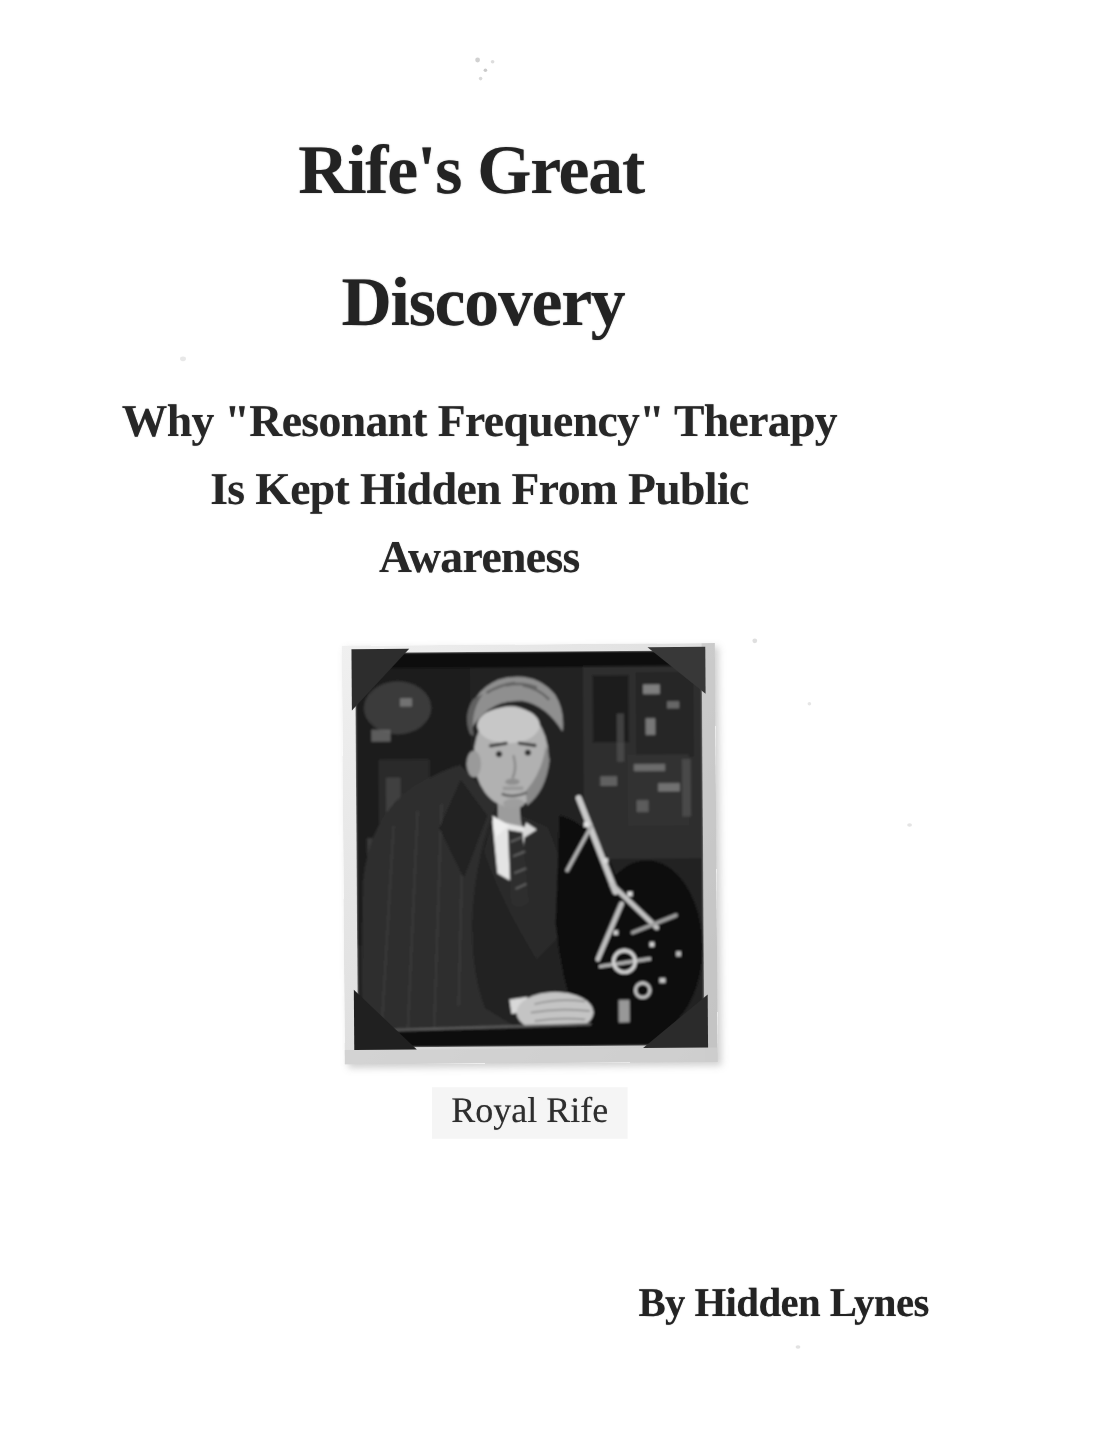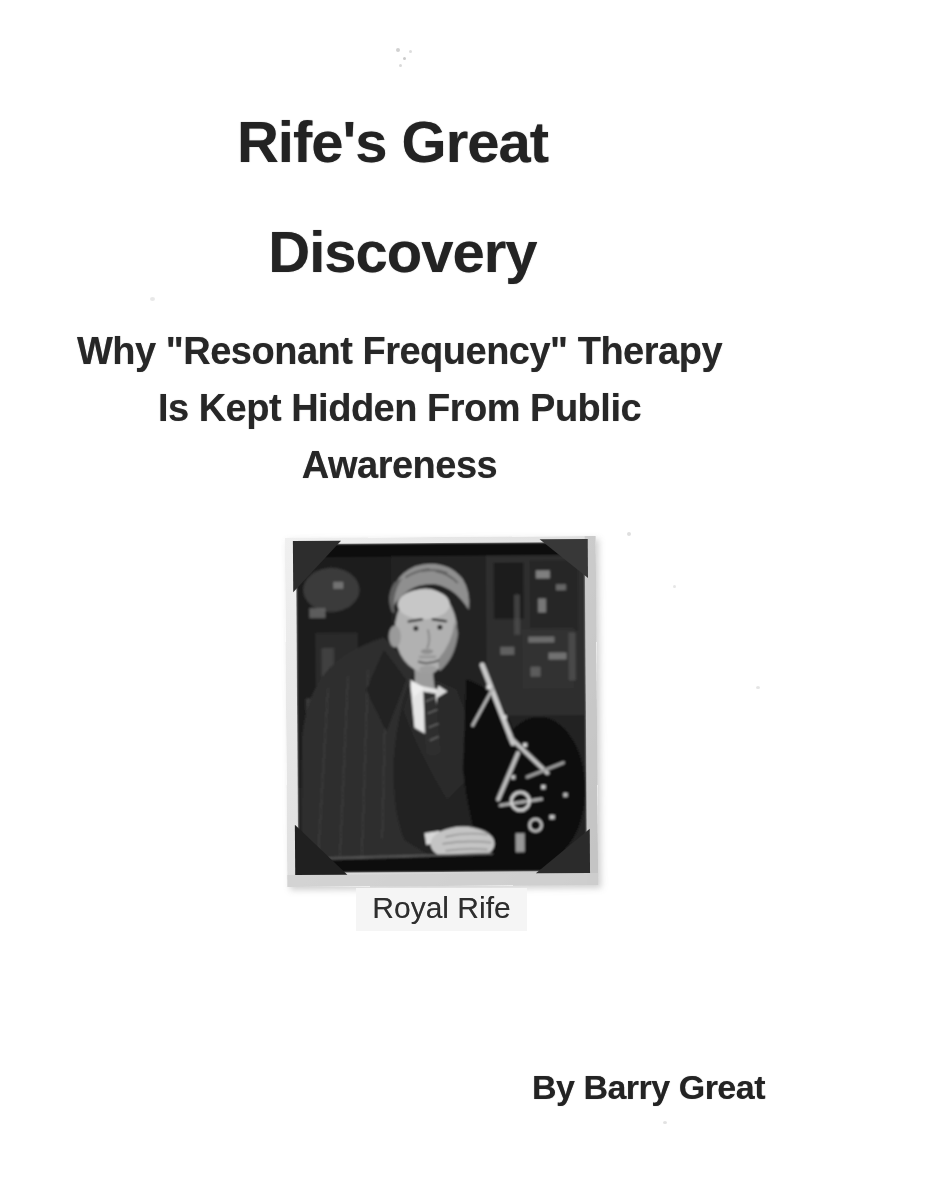--- a/index.html
+++ b/index.html
@@ -3,21 +3,21 @@
 <meta charset="utf-8">
 <style>
   * { margin: 0; padding: 0; box-sizing: border-box; }
   html, body { background: #ffffff; }
   .page {
     position: relative;
     width: 785px;
     height: 1200px;
     background: #ffffff;
     overflow: hidden;
-    font-family: Liberation Sans, sans-serif;
+    font-family: Liberation Serif, serif;
     color: #262626;
   }
   .title-line {
     position: absolute;
     left: 0; right: 0;
     text-align: center;
     font-size: 58px;
     font-weight: 700;
     letter-spacing: -1px;
     color: #232323;
@@ -59,20 +59,21 @@
     text-align: center;
   }
   .photo-caption span {
     display: inline-block;
     font-size: 30px;
     font-weight: 400;
     color: #2e2e2e;
     background: #f5f5f5;
     padding: 3px 16px 6px 16px;
     text-shadow: 0 0 0.6px rgba(50,50,50,0.5);
+    margin-top: 18px;
   }
   .byline {
     position: absolute;
     left: 532px;
     top: 1070px;
     font-size: 34px;
     font-weight: 700;
     letter-spacing: -0.5px;
     color: #232323;
     text-shadow: 0 0 0.8px rgba(45,45,45,0.55);
@@ -238,21 +239,21 @@
         <polygon points="8,336 8,286 60,336" fill="#202020"></polygon>
         <polygon points="302,336 302,292 248,336" fill="#2b2b2b"></polygon>
       </g>
     </svg>
   </div>
 
   <div class="photo-caption">
     <span>Royal Rife</span>
   </div>
 
-  <div class="byline">By Barry Great</div>
+  <div class="byline">By Hidden Lynes</div>
 
   <div>
     <div class="speck s1"></div>
     <div class="speck s2"></div>
     <div class="speck s3"></div>
     <div class="speck s4"></div>
     <div class="speck s5"></div>
     <div class="speck s6"></div>
     <div class="speck s7"></div>
     <div class="speck s8"></div>

